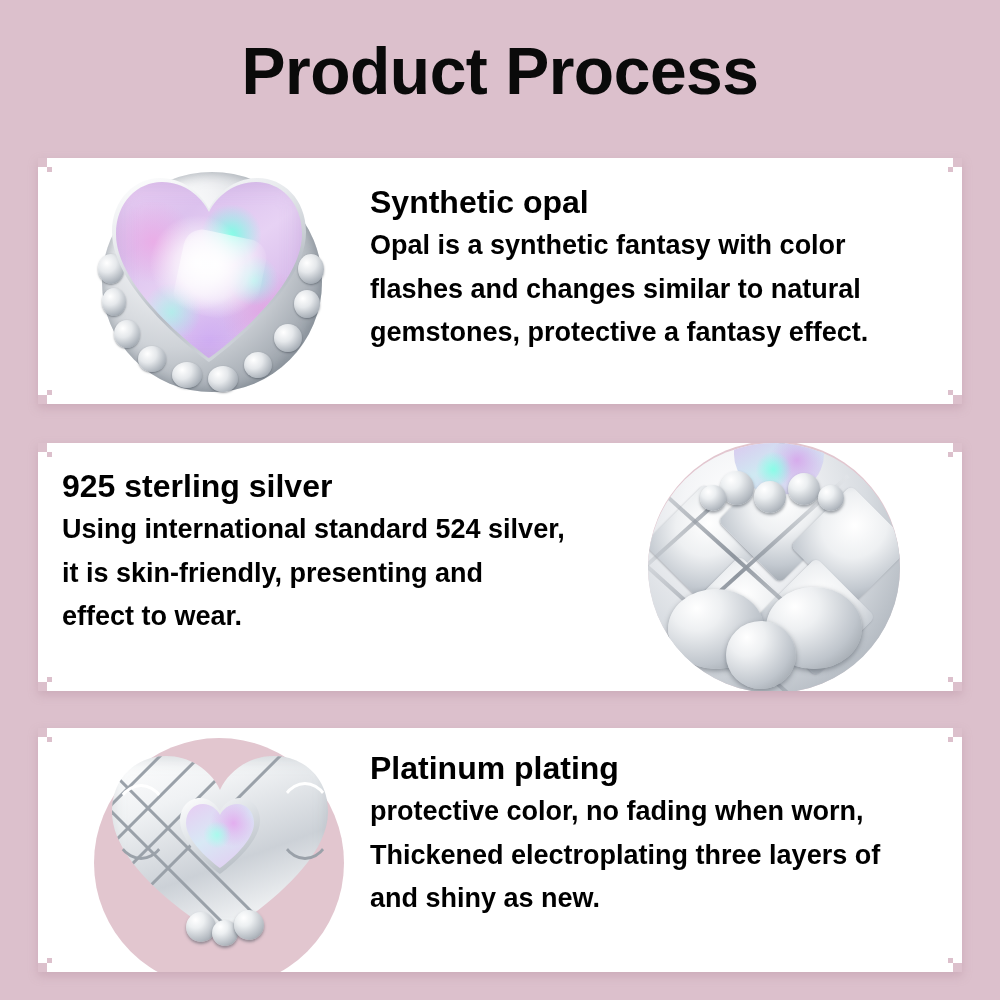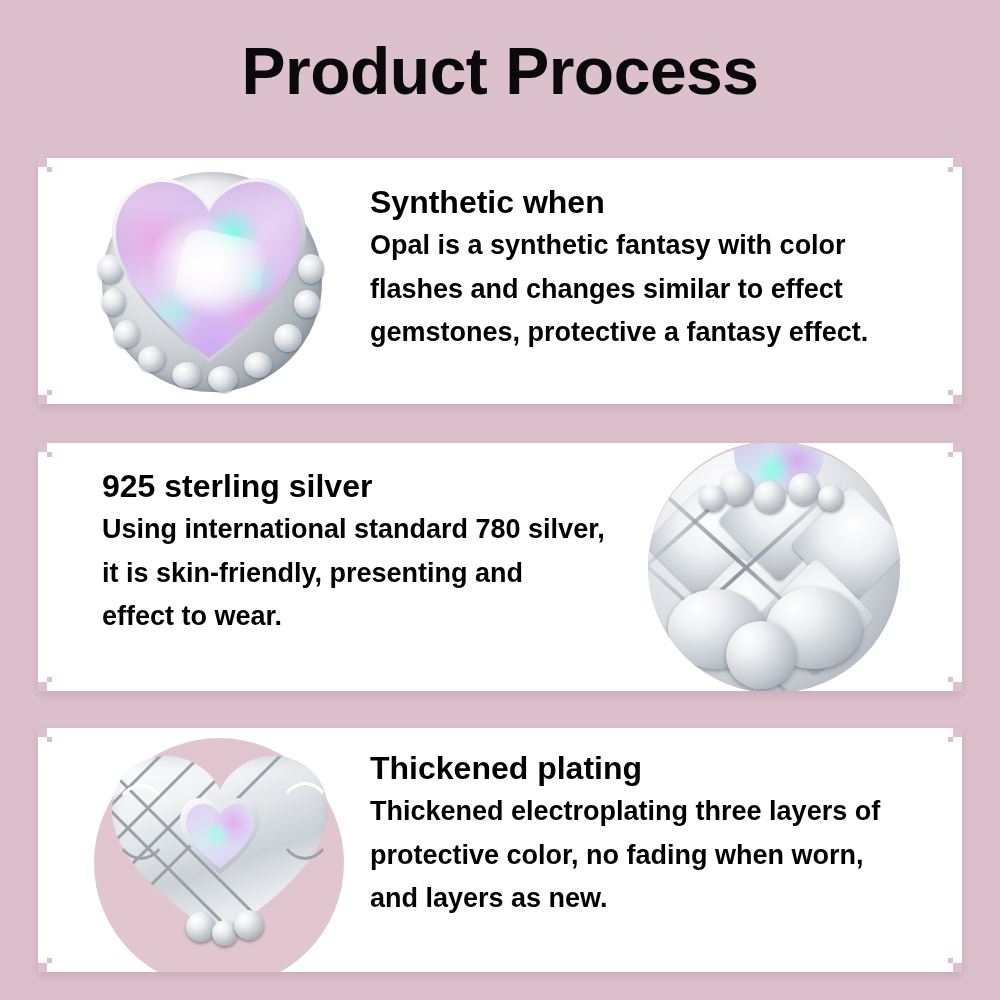--- a/index.html
+++ b/index.html
@@ -47,21 +47,21 @@
     line-height:1.0;margin:0 0 6px 0;
     white-space:nowrap;
   }
   .c-body{
     font-size:27px;font-weight:bold;color:#000;
     line-height:1.62;margin:0;
   }
   .c-body span{display:block;white-space:nowrap;}
 
   #t1{left:370px;top:186px;width:580px;}
-  #t2{left:62px;top:470px;width:580px;margin-left:40px;}
+  #t2{left:62px;top:470px;width:580px;}
   #t3{left:370px;top:752px;width:580px;}
 
   
   .imgwrap{position:absolute;overflow:hidden;}
   #img1{left:88px;top:166px;width:250px;height:232px;}
   #img2{left:648px;top:443px;width:256px;height:248px;}
   #img3{left:92px;top:736px;width:256px;height:236px;}
 
   .pinkcircle{
     position:absolute;border-radius:50%;
@@ -217,24 +217,24 @@
       <div class="nub" style="left:198px;top:120px;width:26px;height:28px;"></div>
       <div class="nub" style="left:202px;top:84px;width:26px;height:30px;"></div>
       <div class="heartrim"></div>
       <div class="heartstone">
         <div class="facet"></div>
       </div>
     </div>
   </div>
 
   <div class="txt" id="t1">
-    <p class="c-head">Synthetic when</p>
+    <p class="c-head">Synthetic opal</p>
     <p class="c-body">
       <span>Opal is a synthetic fantasy with color</span>
-      <span>flashes and changes similar to effect</span>
+      <span>flashes and changes similar to natural</span>
       <span>gemstones, protective a fantasy effect.</span>
     </p>
   </div>
 
   <div class="card" id="card2">
     <div class="notch sm" style="left:0;top:0;"></div>
     <div class="notch xs" style="left:9px;top:9px;"></div>
     <div class="notch sm" style="right:0;top:0;"></div>
     <div class="notch xs" style="right:9px;top:9px;"></div>
     <div class="notch sm" style="left:0;bottom:0;"></div>
@@ -263,21 +263,21 @@
       <div class="bead" style="left:170px;top:42px;width:26px;height:26px;"></div>
       <div class="bigbead" style="left:20px;top:146px;width:96px;height:80px;"></div>
       <div class="bigbead" style="left:118px;top:144px;width:96px;height:82px;"></div>
       <div class="bigbead" style="left:78px;top:178px;width:70px;height:68px;"></div>
     </div>
   </div>
 
   <div class="txt" id="t2">
     <p class="c-head">925 sterling silver</p>
     <p class="c-body">
-      <span>Using international standard 780 silver,</span>
+      <span>Using international standard 524 silver,</span>
       <span>it is skin-friendly, presenting and</span>
       <span>effect to wear.</span>
     </p>
   </div>
 
   <div class="card" id="card3">
     <div class="notch sm" style="left:0;top:0;"></div>
     <div class="notch xs" style="left:9px;top:9px;"></div>
     <div class="notch sm" style="right:0;top:0;"></div>
     <div class="notch xs" style="right:9px;top:9px;"></div>
@@ -307,21 +307,21 @@
       <div class="swirl" style="left:168px;top:26px;width:52px;height:72px;"></div>
       <div class="centerframe"></div>
       <div class="centerheart"></div>
       <div class="bead" style="left:78px;top:156px;width:30px;height:30px;"></div>
       <div class="bead" style="left:104px;top:164px;width:26px;height:26px;"></div>
       <div class="bead" style="left:126px;top:154px;width:30px;height:30px;"></div>
     </div>
   </div>
 
   <div class="txt" id="t3">
-    <p class="c-head">Thickened plating</p>
+    <p class="c-head">Platinum plating</p>
     <p class="c-body">
+      <span>protective color, no fading when worn,</span>
       <span>Thickened electroplating three layers of</span>
-      <span>protective color, no fading when worn,</span>
-      <span>and layers as new.</span>
+      <span>and shiny as new.</span>
     </p>
   </div>
 
 </div>
 
 </body></html>

